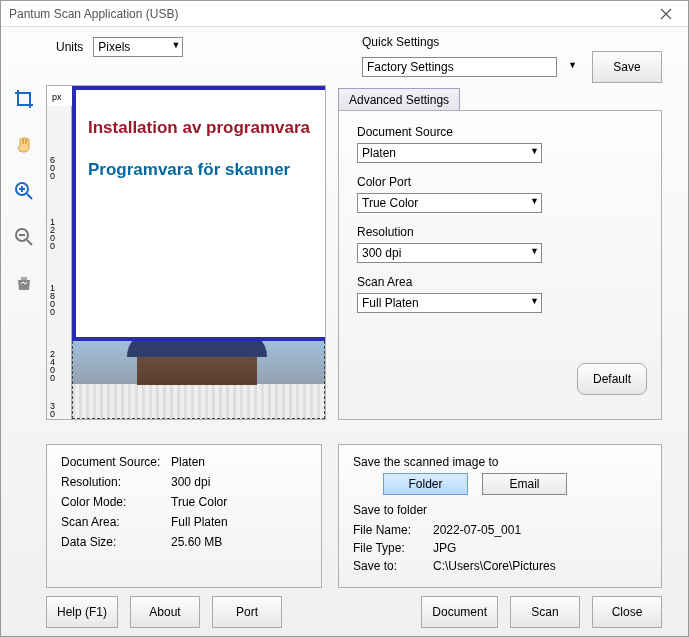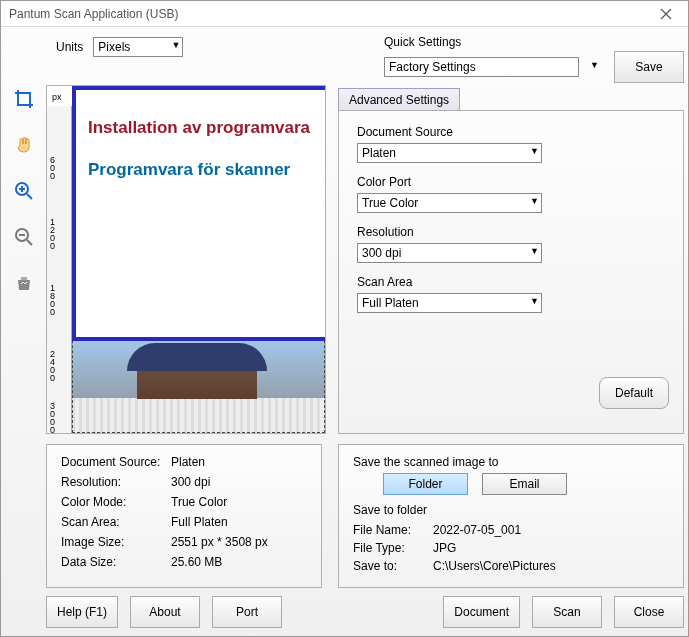--- a/index.html
+++ b/index.html
@@ -4,21 +4,21 @@
 <style>
 * { box-sizing: border-box; margin: 0; padding: 0; font-family: 'Segoe UI', Tahoma, sans-serif; font-size: 12px; }
 body { background: #fff; width: 689px; height: 637px; overflow: hidden; }
 .window { border: 1px solid #999; width: 689px; height: 637px; background: linear-gradient(to bottom, #fdfdfd, #f0f0f0); }
 .titlebar { height: 26px; background: #fff; border-bottom: 1px solid #ddd; display: flex; align-items: center; padding: 0 8px; justify-content: space-between; }
 .titlebar .title { color: #555; font-size: 12px; }
 .close-btn { width: 28px; height: 20px; display:flex; align-items:center; justify-content:center; color:#555; background: #fff; border:none; }
 .content { display: flex; height: calc(100% - 26px); }
 .tool-col { width: 45px; padding-top: 60px; display:flex; flex-direction:column; align-items:center; gap:22px; }
 .tool-col .tool { width:24px; height:24px; display:flex; align-items:center; justify-content:center; cursor:pointer; }
-.main-col { flex:1; padding: 8px 4px 8px 0; display:flex; flex-direction:column; }
+.main-col { flex:1; padding: 8px 26px 8px 0; display:flex; flex-direction:column; }
 .top-row { display:flex; gap:20px; align-items:flex-start; height: 50px; }
 .units-row { display:flex; align-items:center; gap:10px; padding-top:2px; margin-left:10px; }
 .select { border:1px solid #888; background:#fff; height:20px; padding:0 16px 0 4px; appearance:none; position:relative; display:inline-flex; align-items:center; min-width:90px; }
 .select-wrap { position:relative; display:inline-block; }
 .select-wrap::after { content:'▼'; position:absolute; right:3px; top:3px; font-size:9px; color:#000; pointer-events:none; }
 .btn { border:1px solid #aaa; background:linear-gradient(#fdfdfd,#e7e7e7); height:32px; min-width:70px; padding:0 10px; cursor:pointer; font-size:12px; }
 .mid-row { display:flex; gap:12px; flex:1; min-height:0; }
 .preview-panel { width:280px; display:flex; flex-direction:column; }
 .ruler-area { position:relative; height:355px; background:#fff; border:1px solid #b0b0b0; overflow:hidden; }
 .ruler-top { position:absolute; top:0; left:25px; right:0; height:20px; background:#f4f4f4; border-bottom:1px solid #aaa; font-size:9px; display:flex; }
@@ -41,21 +41,21 @@
 .quick-row-inner { display:flex; gap:12px; align-items:center; }
 .tabs { display:flex; margin-top:2px; }
 .tab { border:1px solid #a0a0c0; border-bottom:none; padding:4px 10px; background:linear-gradient(#f0f0f5,#e4e4ee); cursor:pointer; position:relative; top:1px; font-size:12px; }
 .tab.active { background:linear-gradient(#dce6ff,#c0d4ff); border-color:#88a0e0; color:#1a3a9a; z-index:2; padding:5px 12px; top:0; }
 .tab-body { border:1px solid #b0b0b0; background:linear-gradient(#fdfdfd,#f2f2f2); padding:14px 18px; flex:1; position:relative; }
 .field { margin-bottom:12px; }
 .field .lbl { display:block; margin-bottom:4px; font-size:12px; }
 .field .select-wrap { width:185px; }
 .field .select { width:185px; }
 .default-btn { position:absolute; right:14px; bottom:24px;border-radius:8px; }
-.info-row { display:flex; gap:16px; margin-top:10px; }
+.info-row { display:flex; gap:16px; margin-top:24px; }
 .info-box { border:1px solid #b0b0b0; background:linear-gradient(#fdfdfd,#f2f2f2); padding:10px 14px; }
 .info-left { width:276px; }
 .info-right { flex:1; }
 .kv { display:flex; margin-bottom:6px; font-size:12px; }
 .kv .k { width:110px; }
 .save-row { display:flex; gap:14px; margin:4px 0 8px 30px; }
 .save-btn { height:22px; width:85px; border:1px solid #888; cursor:pointer; font-size:12px; }
 .save-btn.folder { background:linear-gradient(#d8ecff,#b5dcff); border-color:#6aa0d8; }
 .save-btn.email { background:linear-gradient(#fafafa,#e8e8e8); }
 .kv2 { display:flex; margin-bottom:4px; font-size:12px; }
@@ -193,24 +193,20 @@
             </div>
           <div class="kv">
               <span class="k">Color Mode:</span>
               <span>True Color</span>
             </div>
           <div class="kv">
               <span class="k">Scan Area:</span>
               <span>Full Platen</span>
             </div>
           <div class="kv">
-              <span class="k">Image Size:</span>
-              <span>2551 px * 3508 px</span>
-            </div>
-          <div class="kv">
               <span class="k">Data Size:</span>
               <span>25.60 MB</span>
             </div>
         </div>
         <div class="info-box info-right">
           <div>Save the scanned image to</div>
           <div class="save-row">
             <button class="save-btn folder">Folder</button>
             <button class="save-btn email">Email</button>
           </div>

